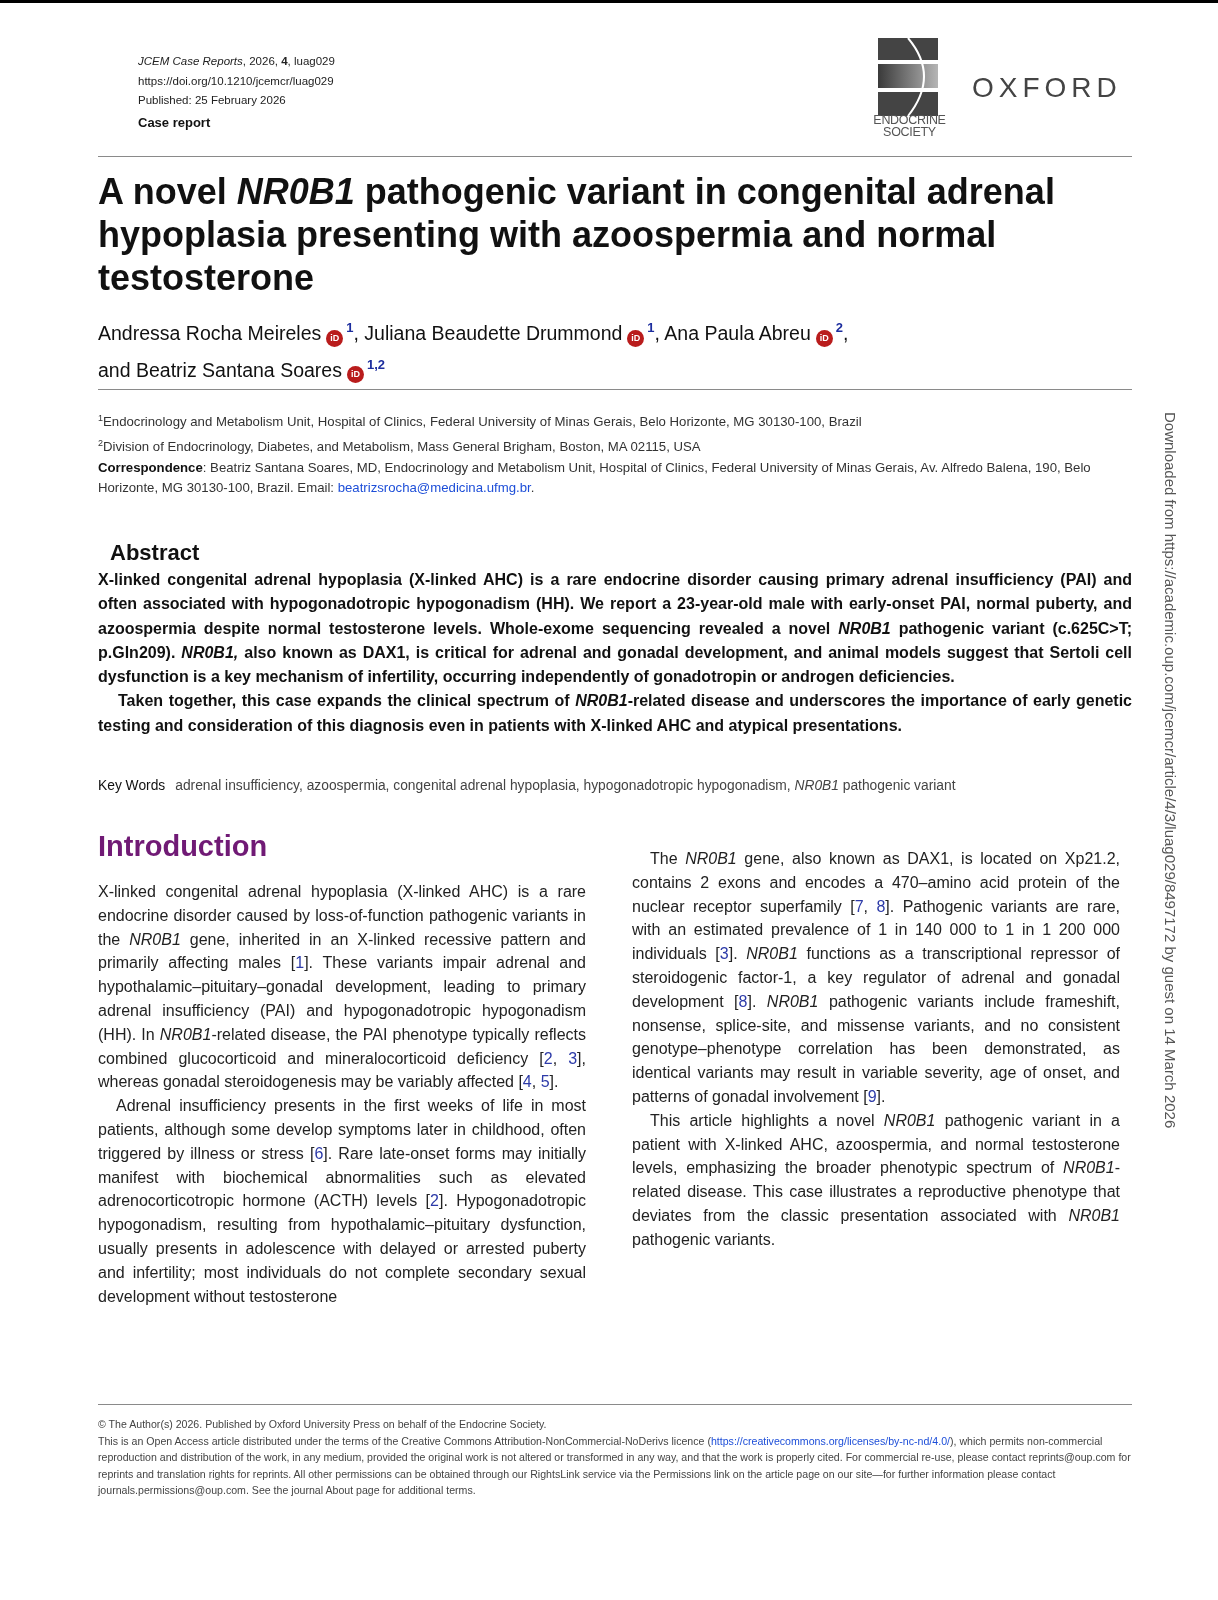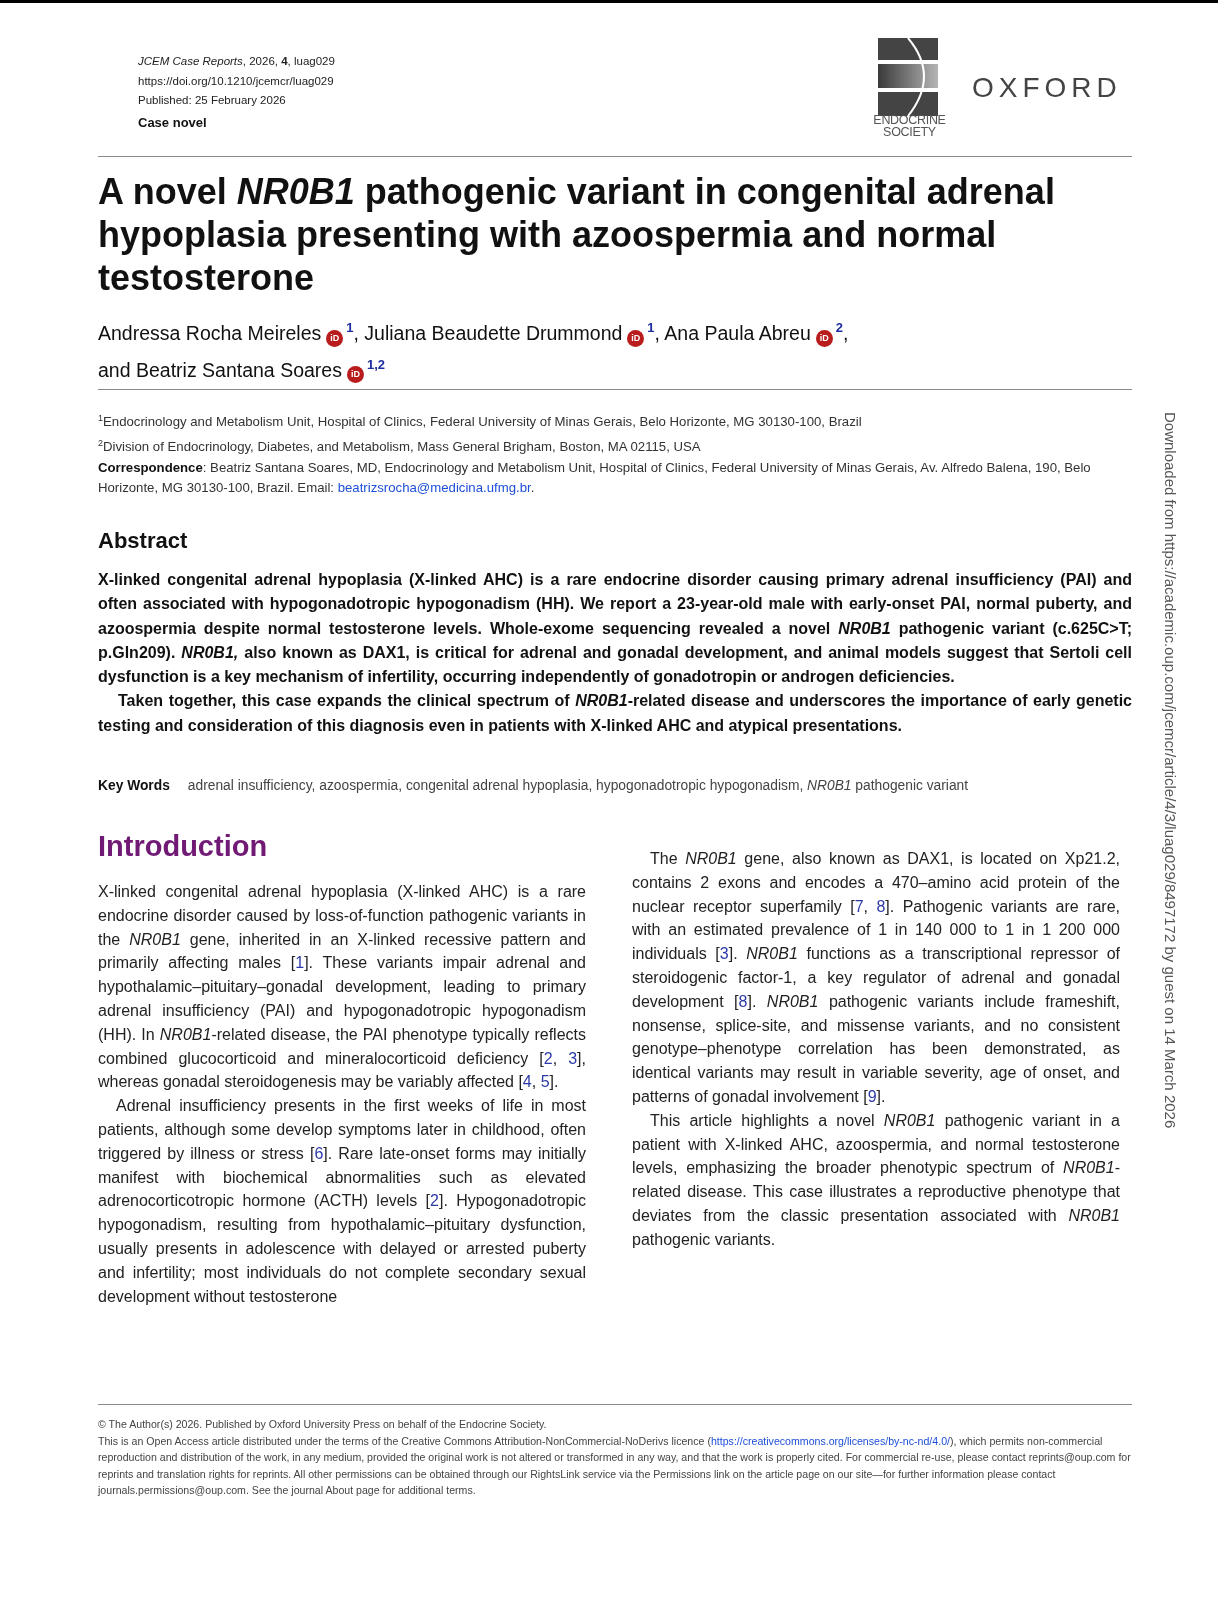--- a/index.html
+++ b/index.html
@@ -21,21 +21,21 @@
   sup.aff { color: #1c2d9e; font-size: 13px; font-weight: bold; }
   .affil { position: absolute; left: 98px; top: 408px; width: 1034px; font-size: 13.2px; line-height: 20.5px; color: #333; }
   .affil sup { font-size: 9px; }
   .affil b { color: #111; }
   .link { color: #1d4ed8; }
   .h-abstract { position: absolute; left: 98px; top: 528px; font-weight: bold; font-size: 22px; color: #111; }
   .abstract { position: absolute; left: 98px; top: 568px; width: 1034px; font-weight: bold; font-size: 16px; line-height: 24.3px; text-align: justify; color: #111; }
   .abstract p { margin: 0; }
   .abstract p + p { text-indent: 20px; }
   .keywords { position: absolute; left: 98px; top: 778px; width: 1034px; font-size: 13.8px; color: #444; }
-  .keywords b { color: #111; font-weight: bold; margin-right: 18px; }
+  .keywords b { color: #111; font-weight: normal; margin-right: 10px; }
   .h-intro { position: absolute; left: 98px; top: 830px; font-weight: bold; font-size: 29px; color: #701a75; }
   .col { position: absolute; width: 488px; font-size: 16px; line-height: 23.8px; text-align: justify; color: #222; }
   .col p { margin: 0; }
   .col p.ind { text-indent: 18px; }
   .col-left { left: 98px; top: 880px; }
   .col-right { left: 632px; top: 847px; }
   .ref { color: #2c3aa8; }
   i { font-style: italic; }
   .footer { position: absolute; left: 98px; top: 1416px; width: 1034px; font-size: 10.6px; line-height: 16.5px; color: #444; }
   .footer b { color: #111; }
@@ -43,21 +43,21 @@
 </style>
 </head>
 <body>
 
 <div class="topbar"></div>
 
 <div class="meta">
   <div><i>JCEM Case Reports</i><span>, 2026, </span><b>4</b><span>, luag029</span></div>
   <div>https://doi.org/10.1210/jcemcr/luag029</div>
   <div>Published: 25 February 2026</div>
-  <div class="case">Case novel</div>
+  <div class="case">Case report</div>
 </div>
 
 <div class="logos">
   <svg class="es-logo" viewBox="0 0 66 80">
     <defs>
       <linearGradient id="g1" x1="0" x2="1">
           <stop offset="0" stop-color="#3a3a3a"></stop>
           <stop offset="1" stop-color="#b5b5b5"></stop>
         </linearGradient>
     </defs>
@@ -85,21 +85,21 @@
 </div>
 
 <div class="rule" style="top:389px"></div>
 
 <div class="affil">
   <div><sup>1</sup><span>Endocrinology and Metabolism Unit, Hospital of Clinics, Federal University of Minas Gerais, Belo Horizonte, MG 30130-100, Brazil</span></div>
   <div><sup>2</sup><span>Division of Endocrinology, Diabetes, and Metabolism, Mass General Brigham, Boston, MA 02115, USA</span></div>
   <div><b>Correspondence</b><span>: Beatriz Santana Soares, MD, Endocrinology and Metabolism Unit, Hospital of Clinics, Federal University of Minas Gerais, Av. Alfredo Balena, 190, Belo Horizonte, MG 30130-100, Brazil. Email: </span><span class="link">beatrizsrocha@medicina.ufmg.br</span><span>.</span></div>
 </div>
 
-<h2 class="h-abstract" style="margin:0">Abstract</h2>
+<h2 class="h-abstract" style="margin:12px">Abstract</h2>
 
 <div class="abstract">
   <p><span>X-linked congenital adrenal hypoplasia (X-linked AHC) is a rare endocrine disorder causing primary adrenal insufficiency (PAI) and often associated with hypogonadotropic hypogonadism (HH). We report a 23-year-old male with early-onset PAI, normal puberty, and azoospermia despite normal testosterone levels. Whole-exome sequencing revealed a novel </span><i>NR0B1</i><span> pathogenic variant (c.625C&gt;T; p.Gln209). </span><i>NR0B1,</i><span> also known as DAX1, is critical for adrenal and gonadal development, and animal models suggest that Sertoli cell dysfunction is a key mechanism of infertility, occurring independently of gonadotropin or androgen deficiencies.</span></p>
   <p><span>Taken together, this case expands the clinical spectrum of </span><i>NR0B1</i><span>-related disease and underscores the importance of early genetic testing and consideration of this diagnosis even in patients with X-linked AHC and atypical presentations.</span></p>
 </div>
 
 <div class="keywords"><b>Key Words</b><span>adrenal insufficiency, azoospermia, congenital adrenal hypoplasia, hypogonadotropic hypogonadism, </span><i>NR0B1</i><span> pathogenic variant</span></div>
 
 <h2 class="h-intro" style="margin:0">Introduction</h2>
 

